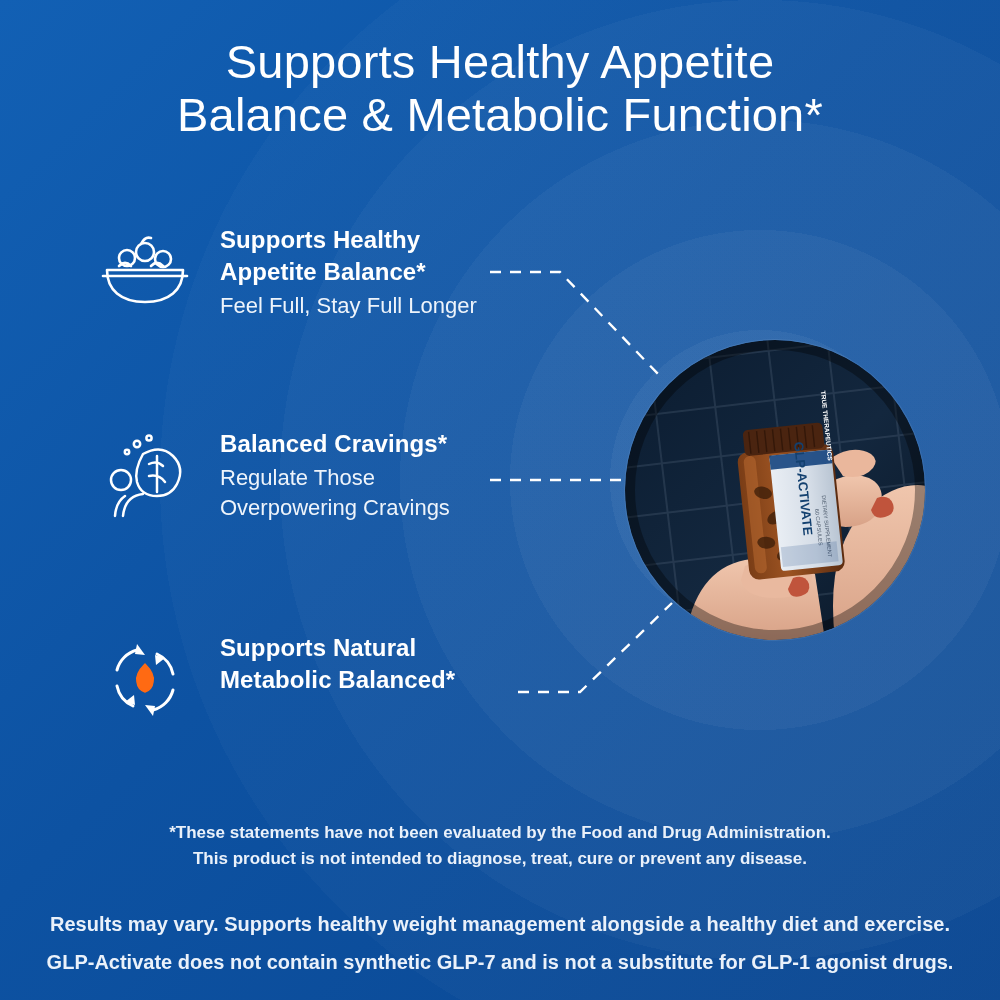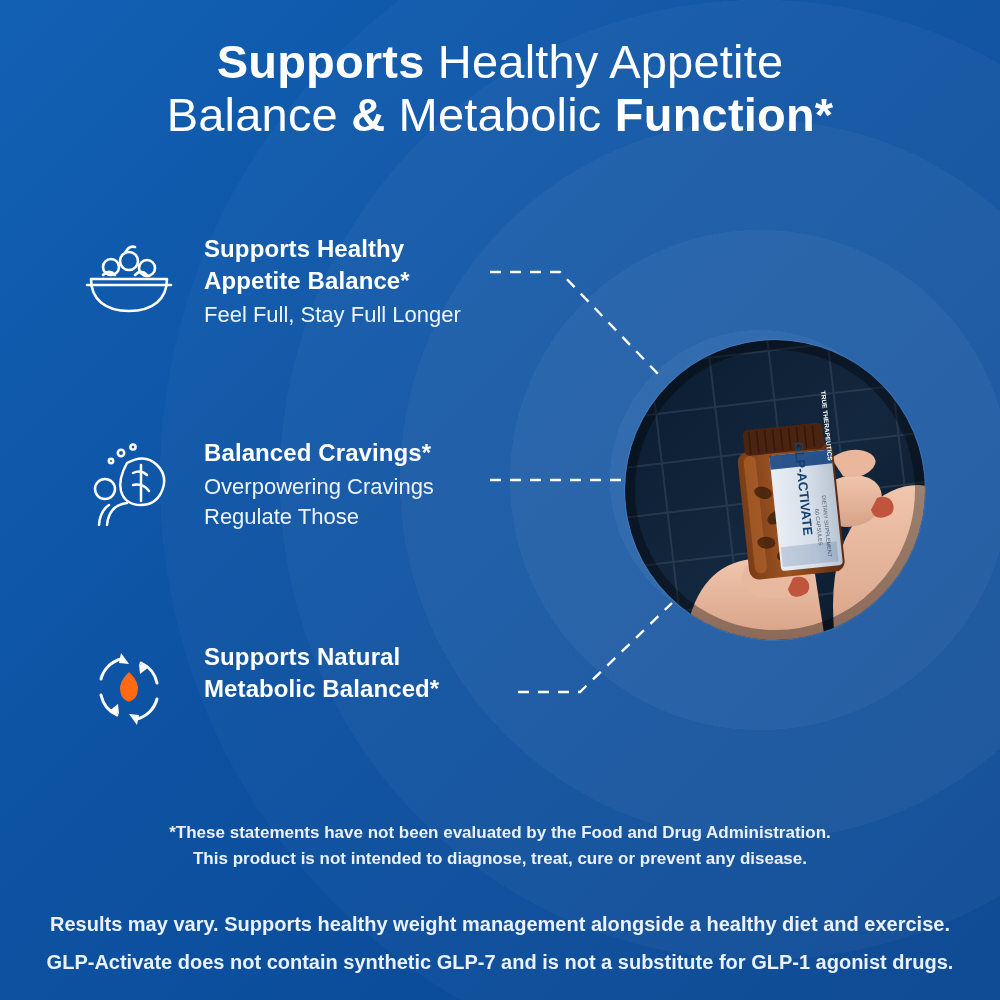--- a/index.html
+++ b/index.html
@@ -39,32 +39,31 @@
     width: 1000px;
     text-align: center;
     line-height: 1.12;
     letter-spacing: 0.2px;
   }
   .headline .line {
     display: block;
     font-size: 47px;
   }
   .hl-light {
-    font-weight: 700;
+    font-weight: 400;
   }
   .hl-bold {
     font-weight: 400;
   }
 
   
   .benefit {
     position: absolute;
-    left: 74px;
+    left: 90px;
     width: 520px;
-    margin-top: 9px;
   }
   .benefit .icon-box {
     position: absolute;
     left: 0;
     top: 0;
     width: 110px;
     height: 96px;
     display: flex;
     align-items: center;
     justify-content: center;
@@ -189,22 +188,22 @@
         <circle cx="40" cy="12" r="3.2"></circle>
         <circle cx="52" cy="6" r="2.6"></circle>
         <circle cx="30" cy="20" r="2.2"></circle>
       </svg>
     </div>
     <div class="texts">
       <div class="b-title">
         <div>Balanced Cravings*</div>
       </div>
       <div class="b-sub">
+        <div>Regulate Those</div>
         <div>Overpowering Cravings</div>
-        <div>Regulate Those</div>
       </div>
     </div>
   </div>
 
   <div class="benefit" id="benefit-2">
     <div class="icon-box">
       <svg width="92" height="92" viewBox="0 0 92 92" fill="none" stroke="#ffffff" stroke-width="3" stroke-linecap="round" stroke-linejoin="round">
         <path d="M18 36 a28 28 0 0 1 20 -20"></path>
         <path d="M74 56 a28 28 0 0 1 -20 20"></path>
         <path d="M18 52 a28 28 0 0 0 16 20"></path>

